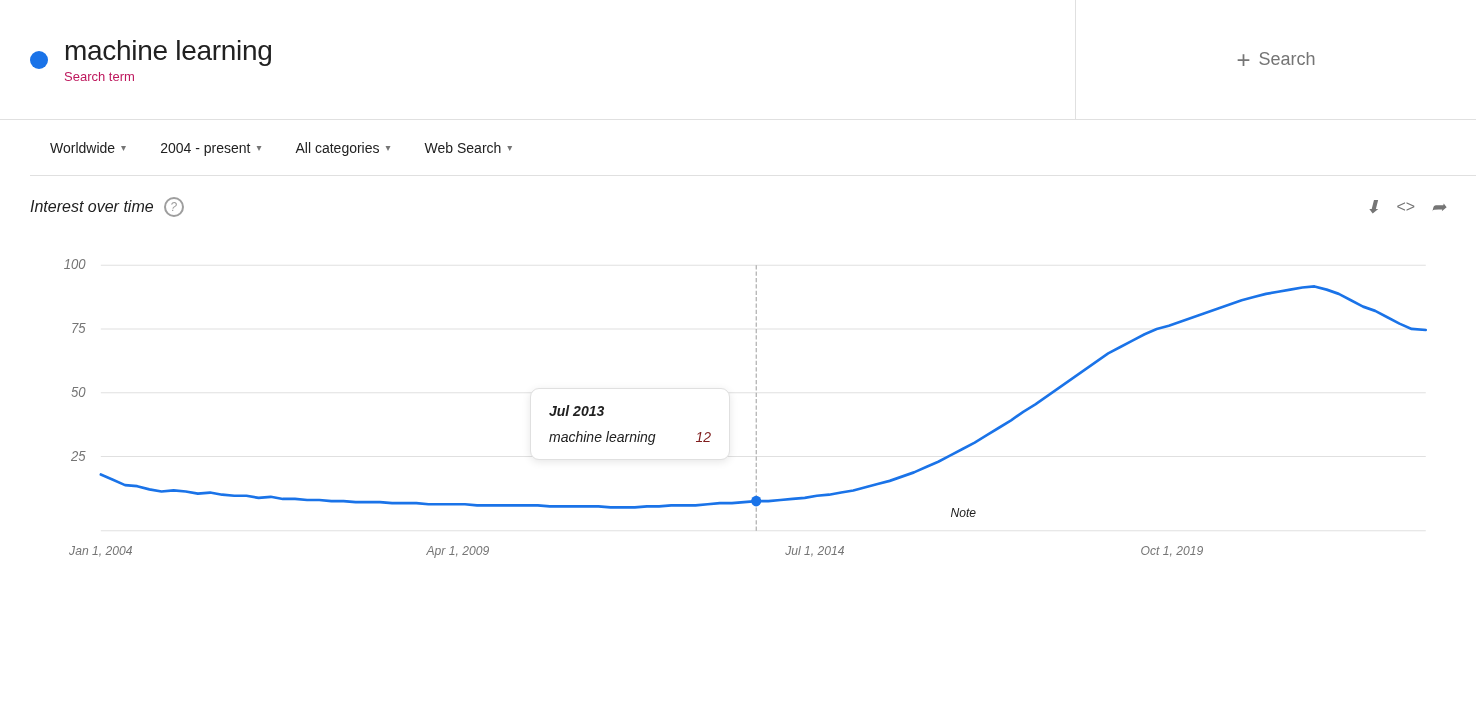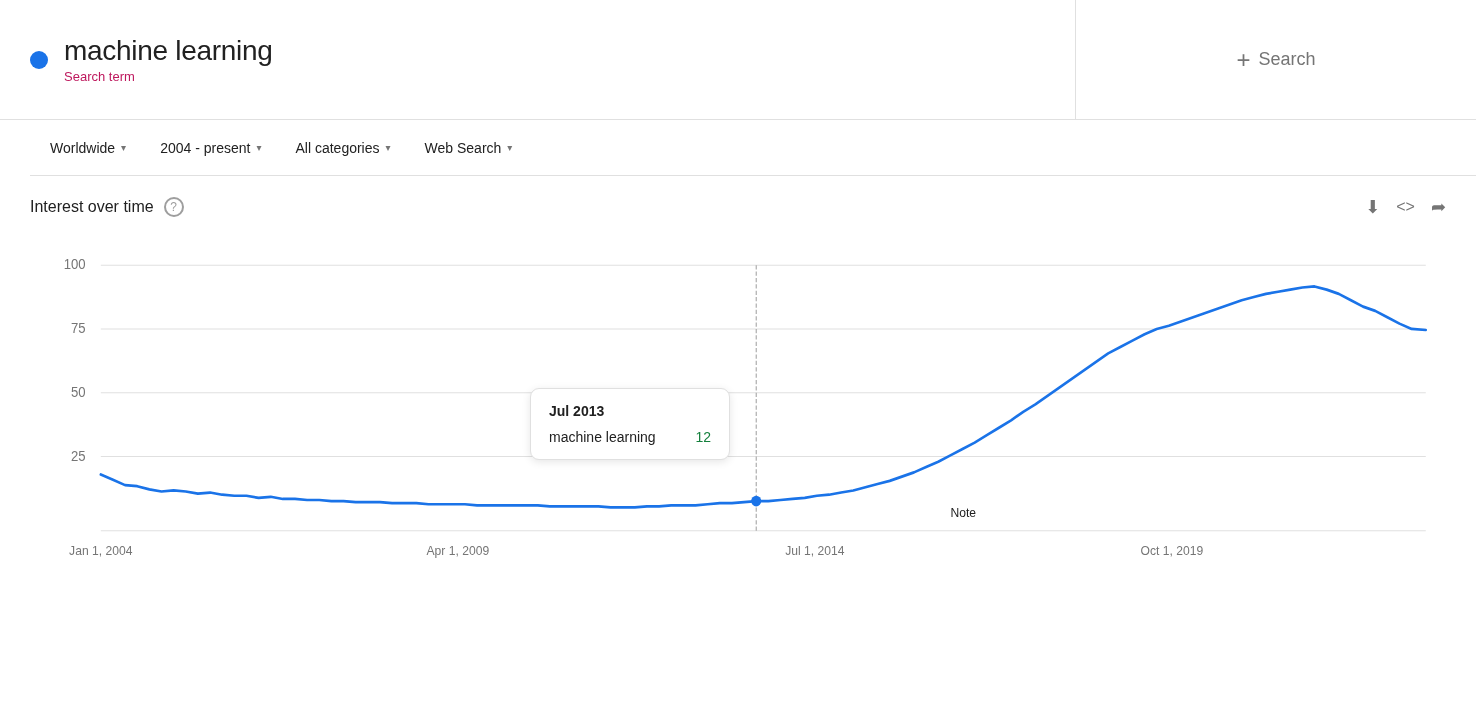--- a/index.html
+++ b/index.html
@@ -82,20 +82,21 @@
       border: none;
       background: none;
     }
     .dropdown-arrow {
       font-size: 10px;
       color: #757575;
     }
 
     .chart-section {
       padding: 20px 30px;
+      font-style: italic;
     }
     .chart-header {
       display: flex;
       align-items: center;
       justify-content: space-between;
       margin-bottom: 10px;
     }
     .chart-title-area {
       display: flex;
       align-items: center;
@@ -162,21 +163,21 @@
       display: flex;
       align-items: center;
       justify-content: space-between;
       font-size: 14px;
       gap: 30px;
     }
     .tooltip-label {
       color: #212121;
     }
     .tooltip-value {
-      color: #15803d;
+      color: #7f1d1d;
       font-weight: 500;
       text-align: center;
     }
   </style>
 </head>
 <body>
 
 <div class="header">
   <div class="search-term-section">
     <div class="blue-dot"></div>

